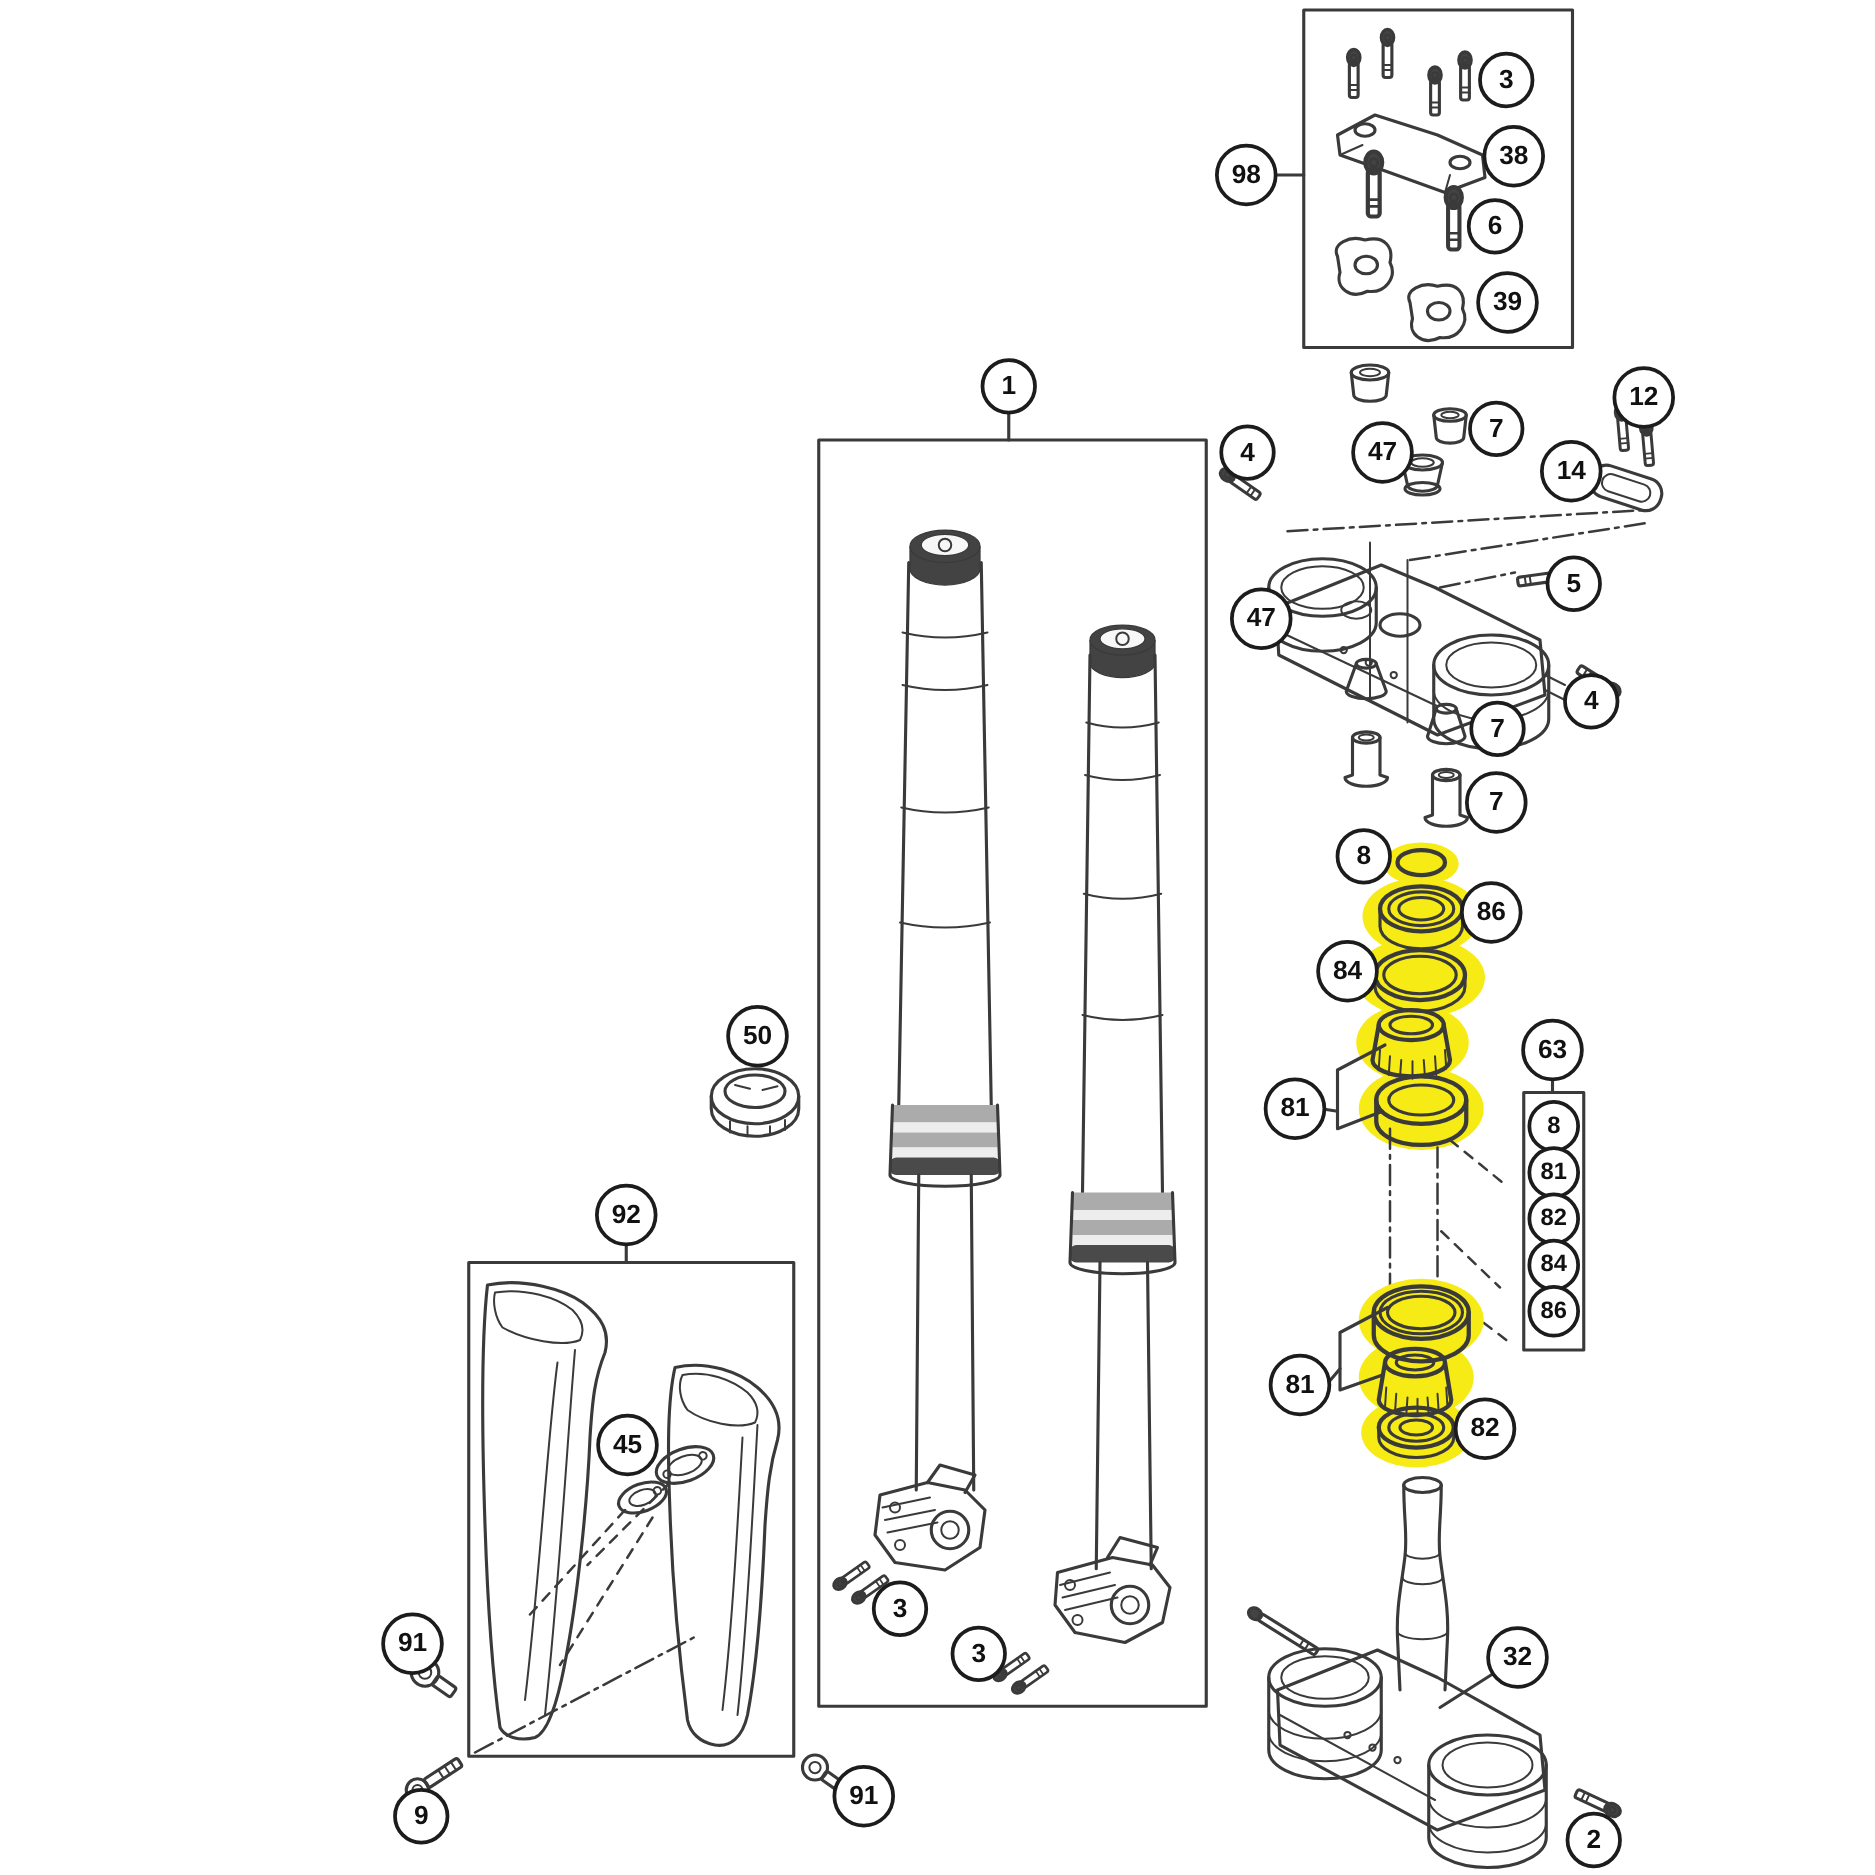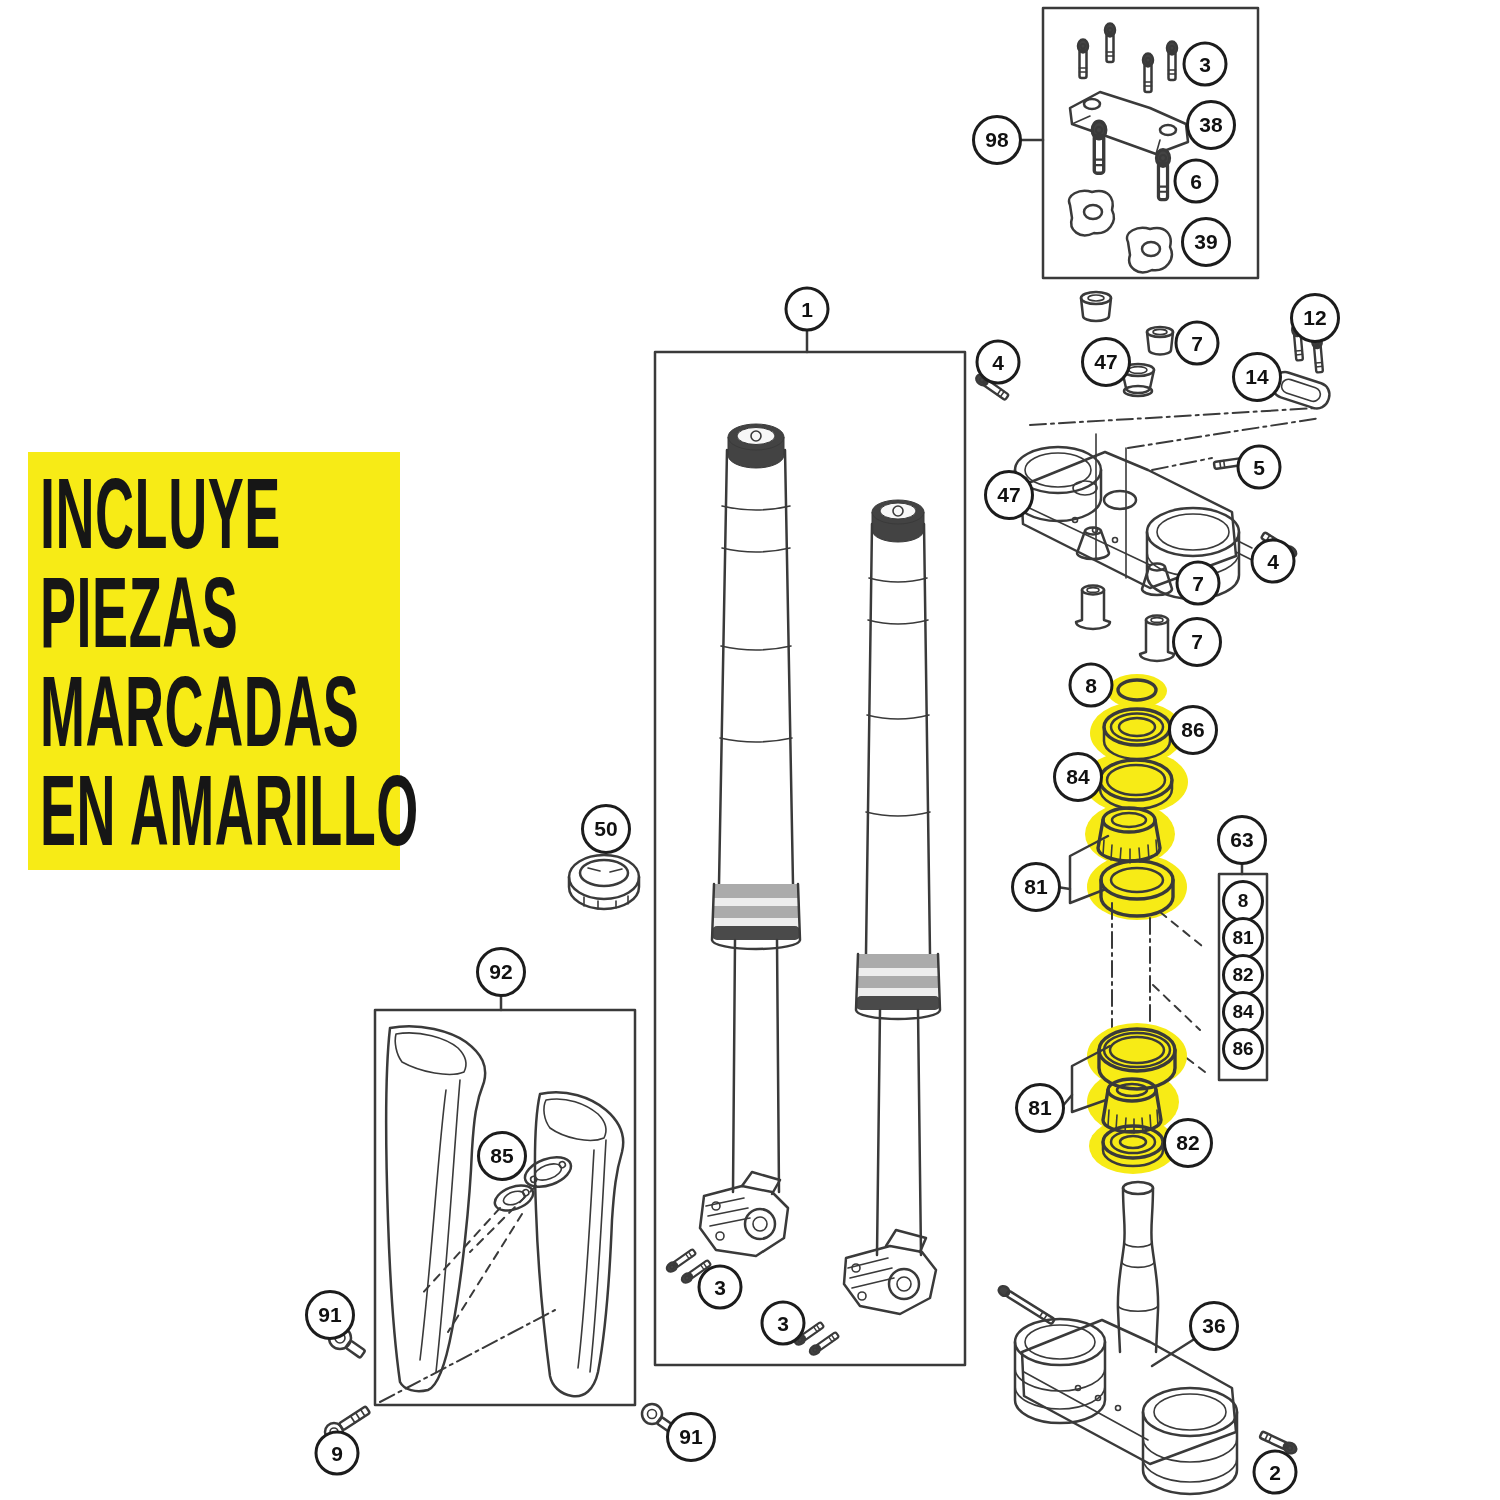--- a/index.html
+++ b/index.html
@@ -363,26 +363,20 @@
     </g>
     <g>
       <circle class="ln" cx="652" cy="1414" r="10"></circle>
       <circle class="ln thin" cx="652" cy="1414" r="4.5"></circle>
       <g transform="translate(659,1420) rotate(35)">
         <rect class="ln" x="0" y="-4" width="16" height="8" rx="2"></rect>
       </g>
     </g>
   </svg>
 
-  <div class="note">
-    <div class="note-line">INCLUYE</div>
-    <div class="note-line">PIEZAS</div>
-    <div class="note-line">MARCADAS</div>
-    <div class="note-line">EN AMARILLO</div>
-  </div>
 
   <div class="callout c40" style="left:807px;top:309px">
       <span>1</span>
     </div>
   <div class="callout c44" style="left:997px;top:140px">
       <span>98</span>
     </div>
   <div class="callout c40" style="left:1205px;top:64px">
       <span>3</span>
     </div>
@@ -437,33 +431,33 @@
   <div class="callout c44" style="left:1036px;top:887px">
       <span>81</span>
     </div>
   <div class="callout c44" style="left:1040px;top:1108px">
       <span>81</span>
     </div>
   <div class="callout c44" style="left:1188px;top:1143px">
       <span>82</span>
     </div>
   <div class="callout c44" style="left:1214px;top:1326px">
-      <span>36</span>
+      <span>32</span>
     </div>
   <div class="callout c40" style="left:1275px;top:1472px">
       <span>2</span>
     </div>
   <div class="callout c44" style="left:606px;top:829px">
       <span>50</span>
     </div>
   <div class="callout c44" style="left:501px;top:972px">
       <span>92</span>
     </div>
   <div class="callout c44" style="left:502px;top:1156px">
-      <span>85</span>
+      <span>45</span>
     </div>
   <div class="callout c44" style="left:330px;top:1315px">
       <span>91</span>
     </div>
   <div class="callout c40" style="left:337px;top:1453px">
       <span>9</span>
     </div>
   <div class="callout c44" style="left:691px;top:1437px">
       <span>91</span>
     </div>

